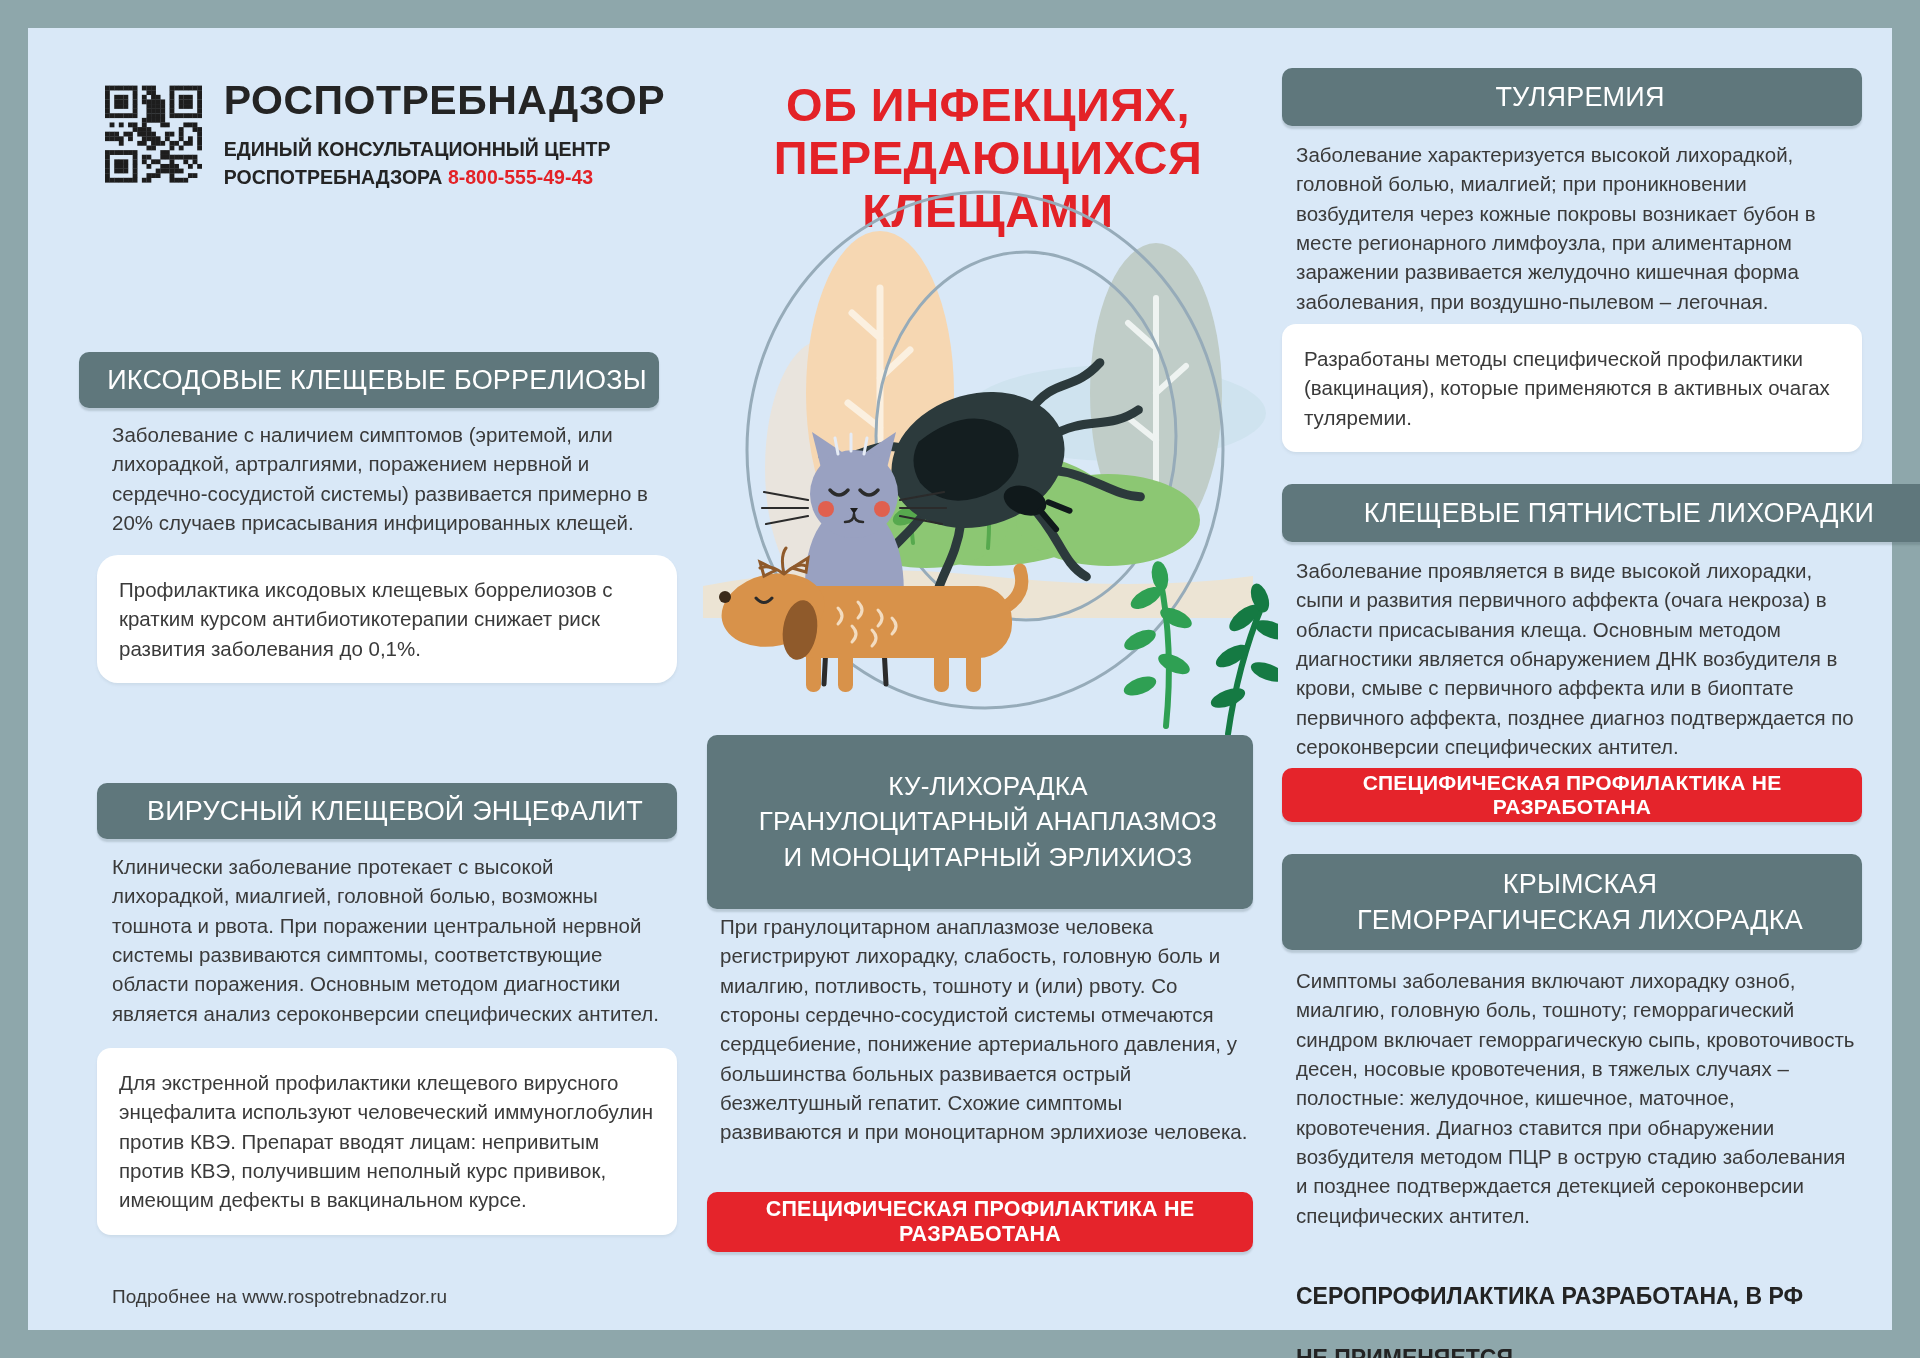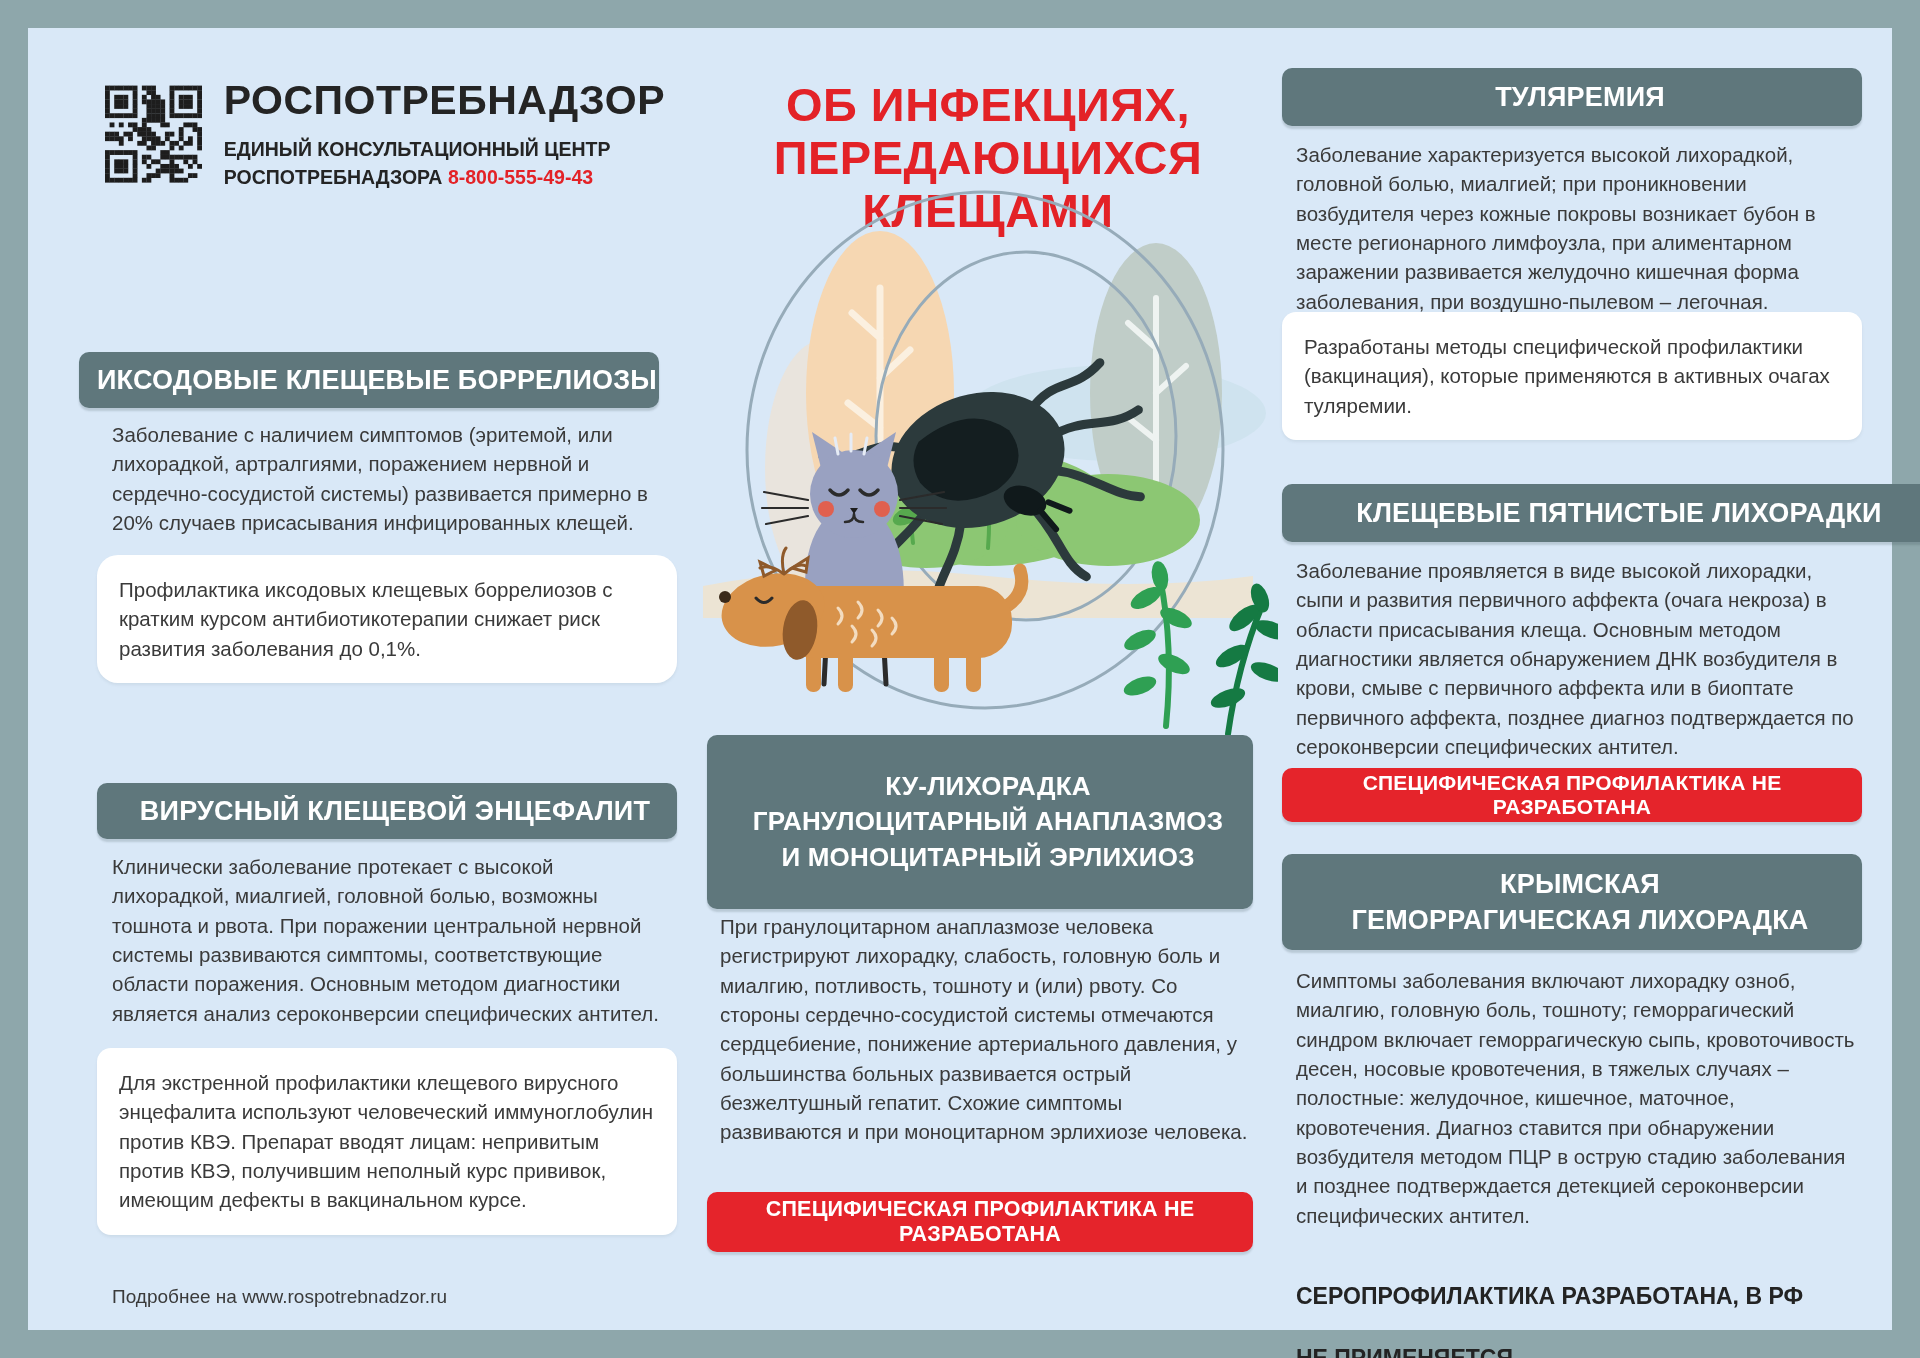--- a/index.html
+++ b/index.html
@@ -5,21 +5,21 @@
   :root{
     --outer:#8ea7ab; --panel:#d9e8f7; --block:#5f777c;
     --red:#e5242b; --titlered:#e32227; --ink:#3a3a3a;
   }
   html,body{margin:0;padding:0;background:var(--outer);}
   body{width:1920px;height:1358px;font-family:"Liberation Sans",sans-serif;overflow:hidden;}
   .poster{position:relative;width:1920px;height:1358px;background:var(--outer);}
   .panel{position:absolute;left:28px;top:28px;width:1864px;height:1302px;background:var(--panel);}
   .abs{position:absolute;box-sizing:border-box;}
   .header-block{
-    background:var(--block);color:#fff;font-weight:bold;border-radius:10px;
+    background:var(--block);color:#fff;font-weight:normal;border-radius:10px;
     display:flex;flex-direction:column;align-items:center;justify-content:center;
     text-align:center;font-size:27px;line-height:1.35;letter-spacing:.2px;
     box-shadow:0 3px 2px rgba(40,60,65,.18);
     padding-left:16px;
   }
   .body-text{color:var(--ink);font-size:20.5px;line-height:1.43;}
   .card{
     background:#fff;border-radius:14px;padding:20px 22px;color:var(--ink);
     font-size:20.5px;line-height:1.43;box-shadow:0 2px 3px rgba(90,110,120,.10);
   }
@@ -427,21 +427,21 @@
       <span>ГРАНУЛОЦИТАРНЫЙ АНАПЛАЗМОЗ</span>
       <span>И МОНОЦИТАРНЫЙ ЭРЛИХИОЗ</span>
     </div>
     <div class="abs body-text" style="left:692px;top:884px;width:528px;">При гранулоцитарном анаплазмозе человека регистрируют лихорадку, слабость, головную боль и миалгию, потливость, тошноту и (или) рвоту. Со стороны сердечно-сосудистой системы отмечаются сердцебиение, понижение артериального давления, у большинства больных развивается острый безжелтушный гепатит. Схожие симптомы развиваются и при моноцитарном эрлихиозе человека.</div>
     <div class="abs banner" style="left:679px;top:1164px;width:546px;height:60px;">СПЕЦИФИЧЕСКАЯ ПРОФИЛАКТИКА НЕ РАЗРАБОТАНА</div>
 
     <div class="abs header-block" style="left:1254px;top:40px;width:580px;height:58px;">
       <span>ТУЛЯРЕМИЯ</span>
     </div>
     <div class="abs body-text" style="left:1268px;top:112px;width:556px;">Заболевание характеризуется высокой лихорадкой, головной болью, миалгией; при проникновении возбудителя через кожные покровы возникает бубон в месте регионарного лимфоузла, при алиментарном заражении развивается желудочно кишечная форма заболевания, при воздушно-пылевом – легочная.</div>
-    <div class="abs card" style="left:1254px;top:284px;width:580px;min-height:120px;">Разработаны методы специфической профилактики (вакцинация), которые применяются в активных очагах туляремии.</div>
+    <div class="abs card" style="left:1254px;top:296px;width:580px;min-height:120px;">Разработаны методы специфической профилактики (вакцинация), которые применяются в активных очагах туляремии.</div>
 
     <div class="abs header-block" style="left:1254px;top:456px;width:658px;height:58px;">
       <span>КЛЕЩЕВЫЕ ПЯТНИСТЫЕ ЛИХОРАДКИ</span>
     </div>
     <div class="abs body-text" style="left:1268px;top:528px;width:560px;">Заболевание проявляется в виде высокой лихорадки, сыпи и развития первичного аффекта (очага некроза) в области присасывания клеща. Основным методом диагностики является обнаружением ДНК возбудителя в крови, смыве с первичного аффекта или в биоптате первичного аффекта, позднее диагноз подтверждается по сероконверсии специфических антител.</div>
     <div class="abs banner" style="left:1254px;top:740px;width:580px;height:54px;font-size:21px;">СПЕЦИФИЧЕСКАЯ ПРОФИЛАКТИКА НЕ РАЗРАБОТАНА</div>
 
     <div class="abs header-block" style="left:1254px;top:826px;width:580px;height:96px;">
       <span>КРЫМСКАЯ</span>
       <span>ГЕМОРРАГИЧЕСКАЯ ЛИХОРАДКА</span>

